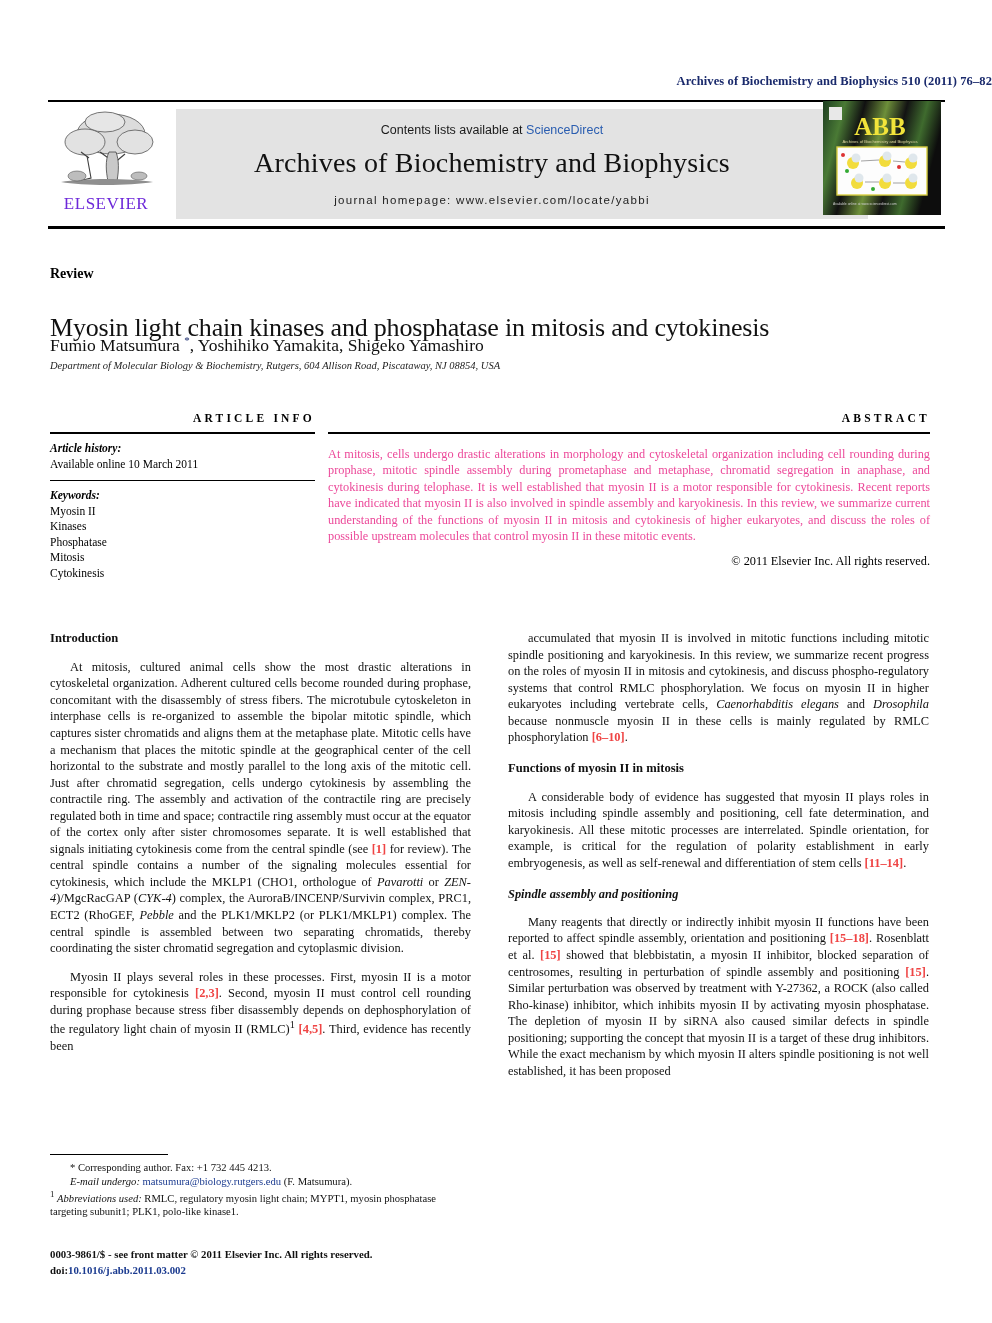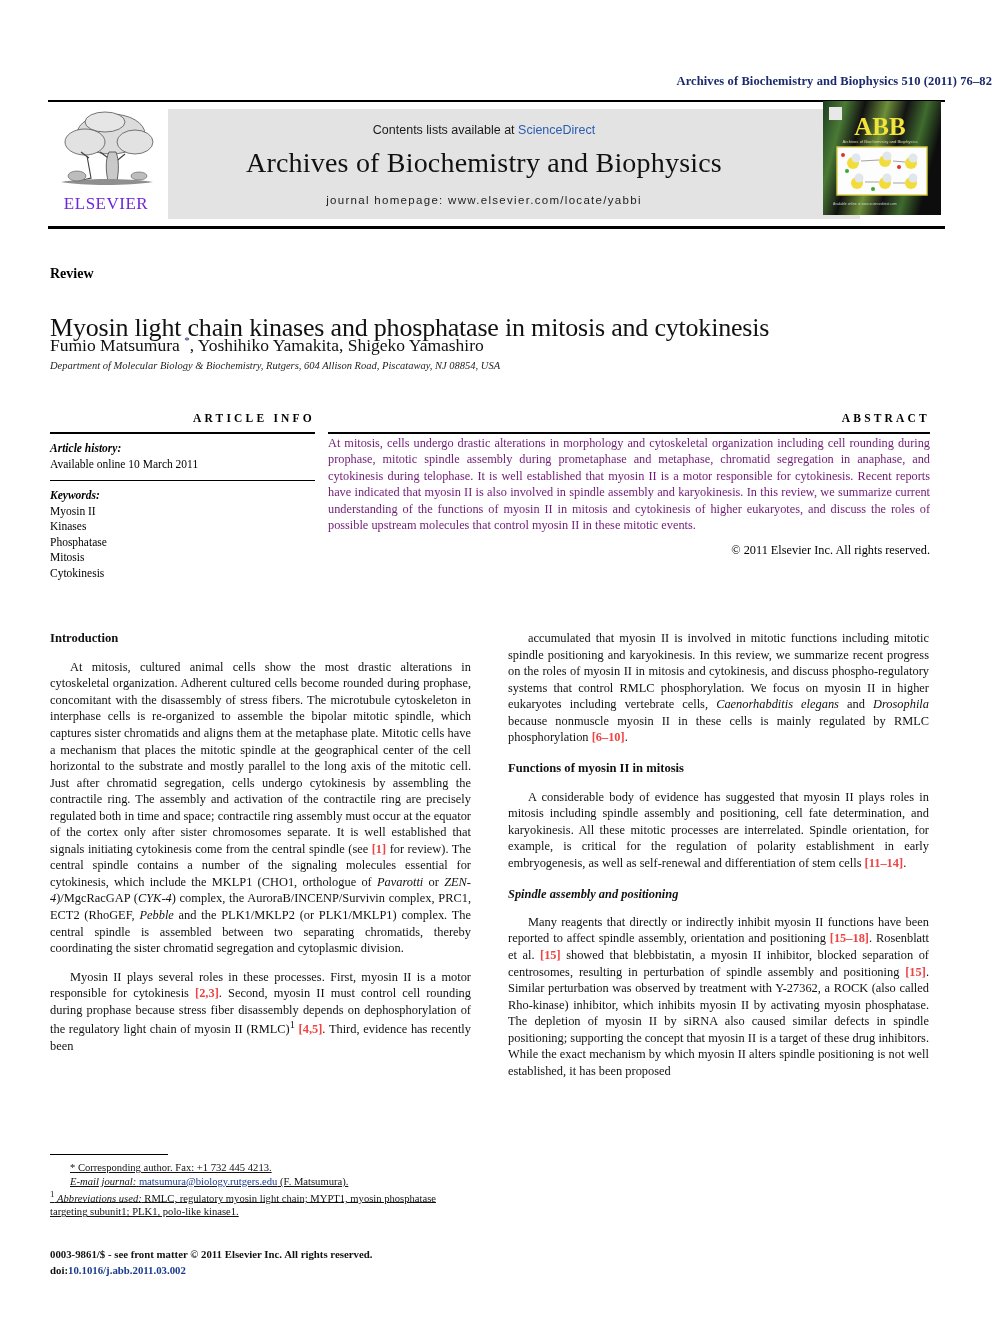--- a/index.html
+++ b/index.html
@@ -73,21 +73,21 @@
     left: 0; top: 86px;
     width: 112px;
     text-align: center;
     font-family: "Liberation Serif", serif;
     font-size: 17px;
     letter-spacing: 0.5px;
     color: #6d28d9;
   }
   .graybox {
     position: absolute;
-    left: 120px; top: 9px;
+    left: 128px; top: 9px;
     width: 692px;
     height: 110px;
     background: #e3e3e3;
   }
   .gb-contents {
     position: absolute;
     left: 0; top: 14px;
     width: 632px;
     text-align: center;
     font-family: "Liberation Sans", sans-serif;
@@ -195,25 +195,25 @@
     line-height: 1.35;
     margin-top: 7px;
   }
   .infoblock .lab {
     font-style: italic;
     font-weight: bold;
   }
   .kwlist div { white-space: nowrap; }
 
   .abstext {
-    margin-top: 1px;
+    margin-top: 12px;
     font-size: 12.3px;
     line-height: 1.34;
     text-align: justify;
-    color: #701a75;
+    color: #ec4899;
   }
   .abscopy {
     margin-top: 9px;
     font-size: 12.3px;
     text-align: right;
   }
 
   
   .bodycol {
     position: absolute;
@@ -250,21 +250,20 @@
   .spacer-h2 { height: 14px; }
 
   
   .footnotes {
     position: absolute;
     left: 50px; top: 1154px;
     width: 421px;
     font-size: 10.6px;
     line-height: 1.32;
     color: #111;
-    text-decoration: underline;
   }
   .fn-rule {
     width: 118px;
     height: 1px;
     background: #000;
     margin-bottom: 6px;
   }
   .footnotes .fn-line { text-indent: 0; }
   .fn-ind2 { padding-left: 20px; }
   .footnotes i { font-style: italic; }
@@ -414,21 +413,21 @@
     <div class="spacer-h2"></div>
     <h2>Functions of myosin II in mitosis</h2>
     <p>A considerable body of evidence has suggested that myosin II plays roles in mitosis including spindle assembly and positioning, cell fate determination, and karyokinesis. All these mitotic processes are interrelated. Spindle orientation, for example, is critical for the regulation of polarity establishment in early embryogenesis, as well as self-renewal and differentiation of stem cells <span class="ref">[11–14]</span>.</p>
     <h3>Spindle assembly and positioning</h3>
     <p>Many reagents that directly or indirectly inhibit myosin II functions have been reported to affect spindle assembly, orientation and positioning <span class="ref">[15–18]</span>. Rosenblatt et al. <span class="ref">[15]</span> showed that blebbistatin, a myosin II inhibitor, blocked separation of centrosomes, resulting in perturbation of spindle assembly and positioning <span class="ref">[15]</span>. Similar perturbation was observed by treatment with Y-27362, a ROCK (also called Rho-kinase) inhibitor, which inhibits myosin II by activating myosin phosphatase. The depletion of myosin II by siRNA also caused similar defects in spindle positioning; supporting the concept that myosin II is a target of these drug inhibitors. While the exact mechanism by which myosin II alters spindle positioning is not well established, it has been proposed</p>
   </div>
 
   <div class="footnotes">
     <div class="fn-rule"></div>
     <div class="fn-line fn-ind2">* Corresponding author. Fax: +1 732 445 4213.</div>
-    <div class="fn-line fn-ind2"><i>E-mail journal:</i> <span class="mail">matsumura@biology.rutgers.edu</span> (F. Matsumura).</div>
+    <div class="fn-line fn-ind2"><i>E-mail undergo:</i> <span class="mail">matsumura@biology.rutgers.edu</span> (F. Matsumura).</div>
     <div class="fn-line"><sup>1</sup> <i>Abbreviations used:</i> RMLC, regulatory myosin light chain; MYPT1, myosin phosphatase targeting subunit1; PLK1, polo-like kinase1.</div>
   </div>
 
   <div class="imprint">
     <div>0003-9861/$ - see front matter © 2011 Elsevier Inc. All rights reserved.</div>
     <div><span>doi:</span><span class="doi">10.1016/j.abb.2011.03.002</span></div>
   </div>
 
 </div>
 

